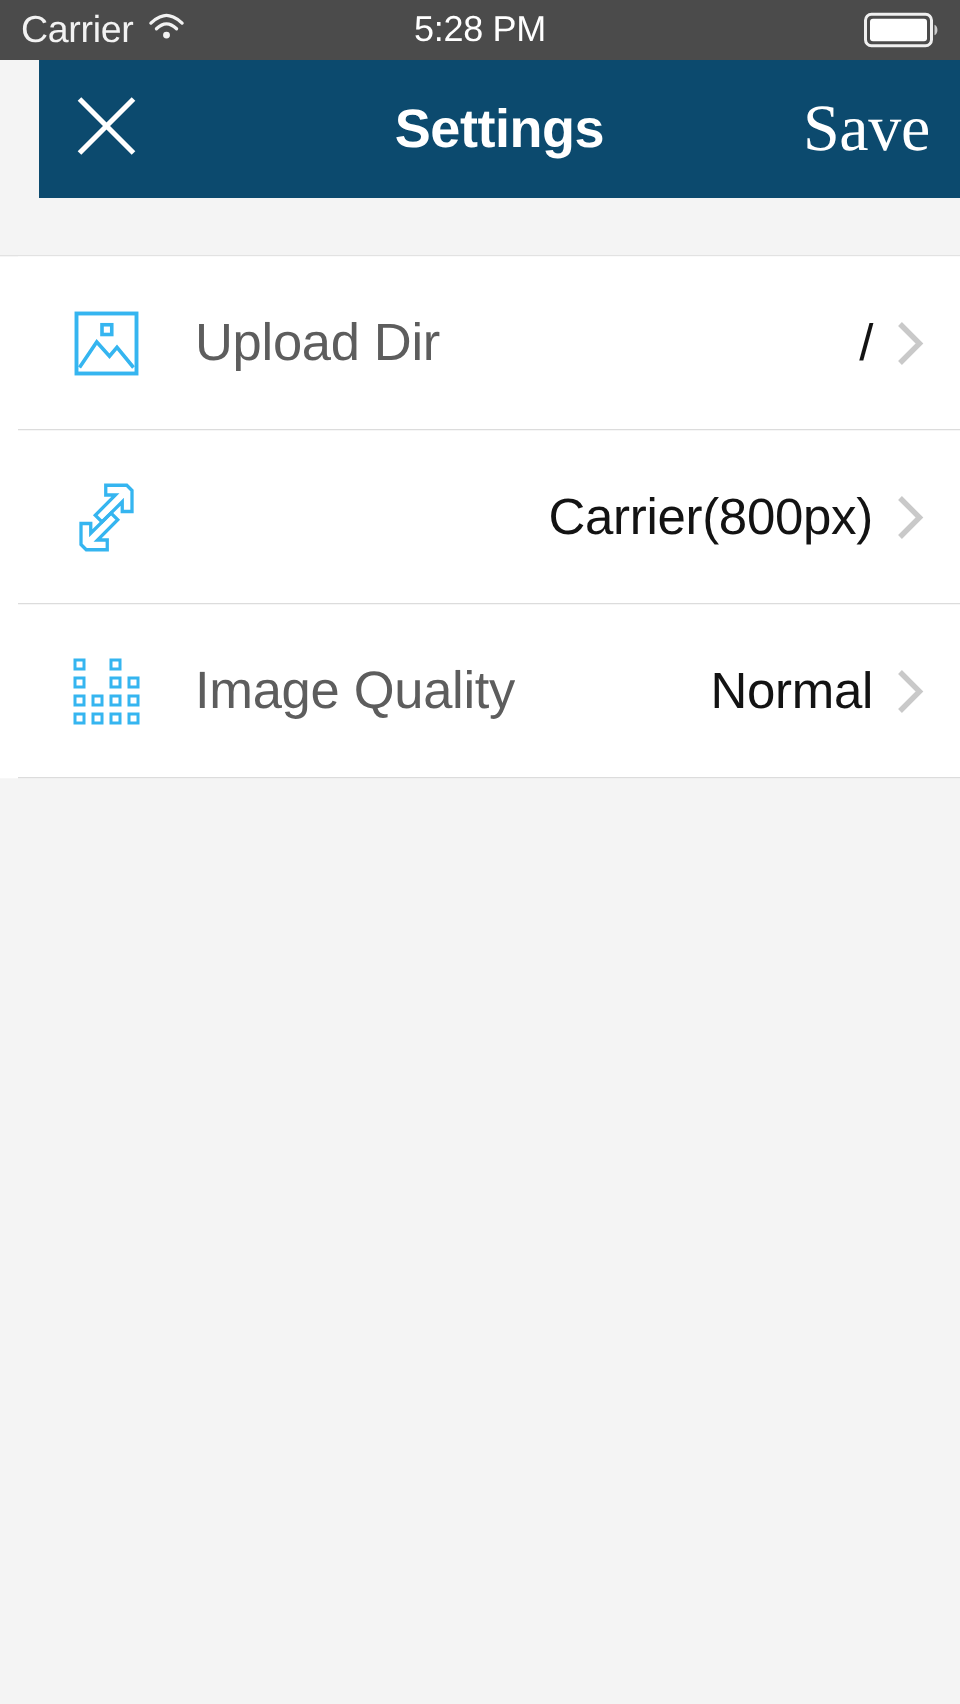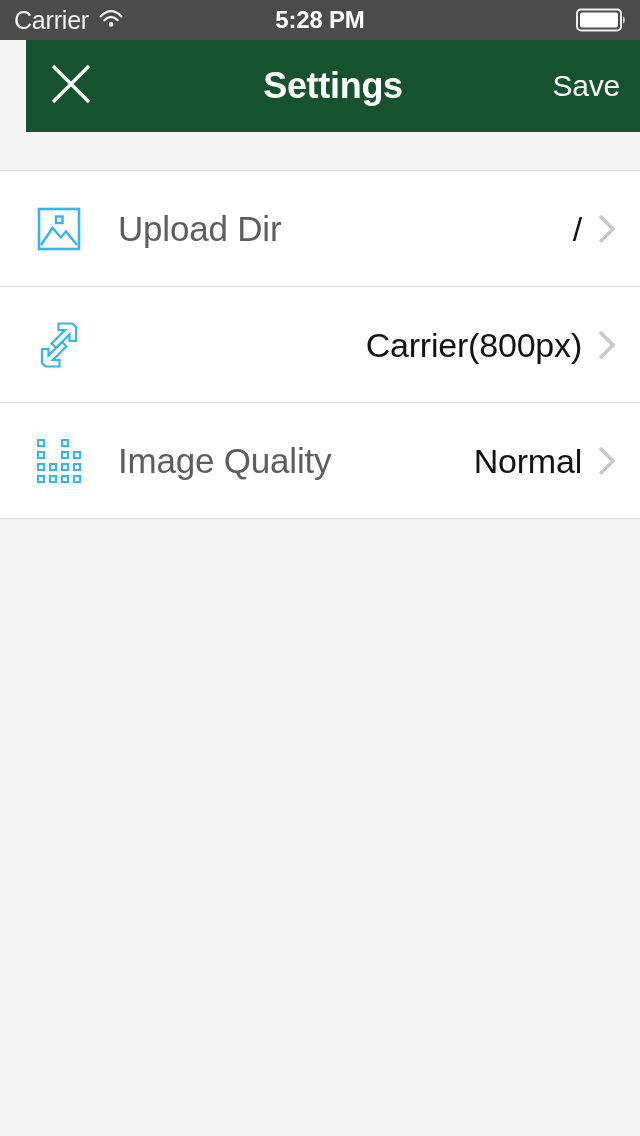--- a/index.html
+++ b/index.html
@@ -20,53 +20,53 @@
     height: 40px;
     background: #4b4b4b;
     display: flex;
     align-items: center;
     position: relative;
     padding: 0 14px;
     box-sizing: border-box;
   }
   .status-left {
     display: flex;
-    align-items: flex-end;
+    align-items: center;
     gap: 9px;
   }
   .carrier-label {
     color: #f2f2f2;
     font-size: 25px;
     line-height: 25px;
     letter-spacing: -0.2px;
   }
   .wifi-icon { display: block; }
   .status-center {
     position: absolute;
     left: 0; right: 0;
     text-align: center;
     color: #ffffff;
     font-size: 24px;
     line-height: 24px;
-    font-weight: 700;
+    font-weight: 400;
     letter-spacing: -0.2px;
   }
   .status-right {
     position: absolute;
     right: 12px;
     top: 50%;
     transform: translateY(-50%);
     display: flex;
     align-items: center;
   }
 
   
   .nav-bar {
     height: 92px;
-    background: #14532d;
+    background: #0c4a6e;
     position: relative;
     display: flex;
     align-items: center;
     margin-left: 26px;
   }
   .nav-close {
     position: absolute;
     left: 16px;
     top: 50%;
     transform: translateY(-50%);
@@ -86,41 +86,42 @@
     line-height: 36px;
     font-weight: bold;
     letter-spacing: -0.3px;
   }
   .nav-save {
     position: absolute;
     right: 20px;
     top: 50%;
     transform: translateY(-50%);
     color: #ffffff;
-    font-size: 30px;
+    font-size: 44px;
     line-height: 34px;
     letter-spacing: -0.2px;
     cursor: pointer;
     background: none;
     border: 0;
     padding: 0;
-    font-family: Liberation Sans, sans-serif;
+    font-family: Liberation Serif, serif;
   }
 
   
   .section-gap {
     height: 39px;
     background: #f4f4f4;
     border-bottom: 1px solid #e2e2e2;
     box-sizing: border-box;
   }
 
   
   .settings-list {
     background: #ffffff;
+    padding-left: 12px;
   }
   .settings-row {
     height: 116px;
     background: #ffffff;
     display: flex;
     align-items: center;
     border-bottom: 1px solid #dcdcdc;
     box-sizing: border-box;
     cursor: pointer;
     padding: 0 22px 0 0;

